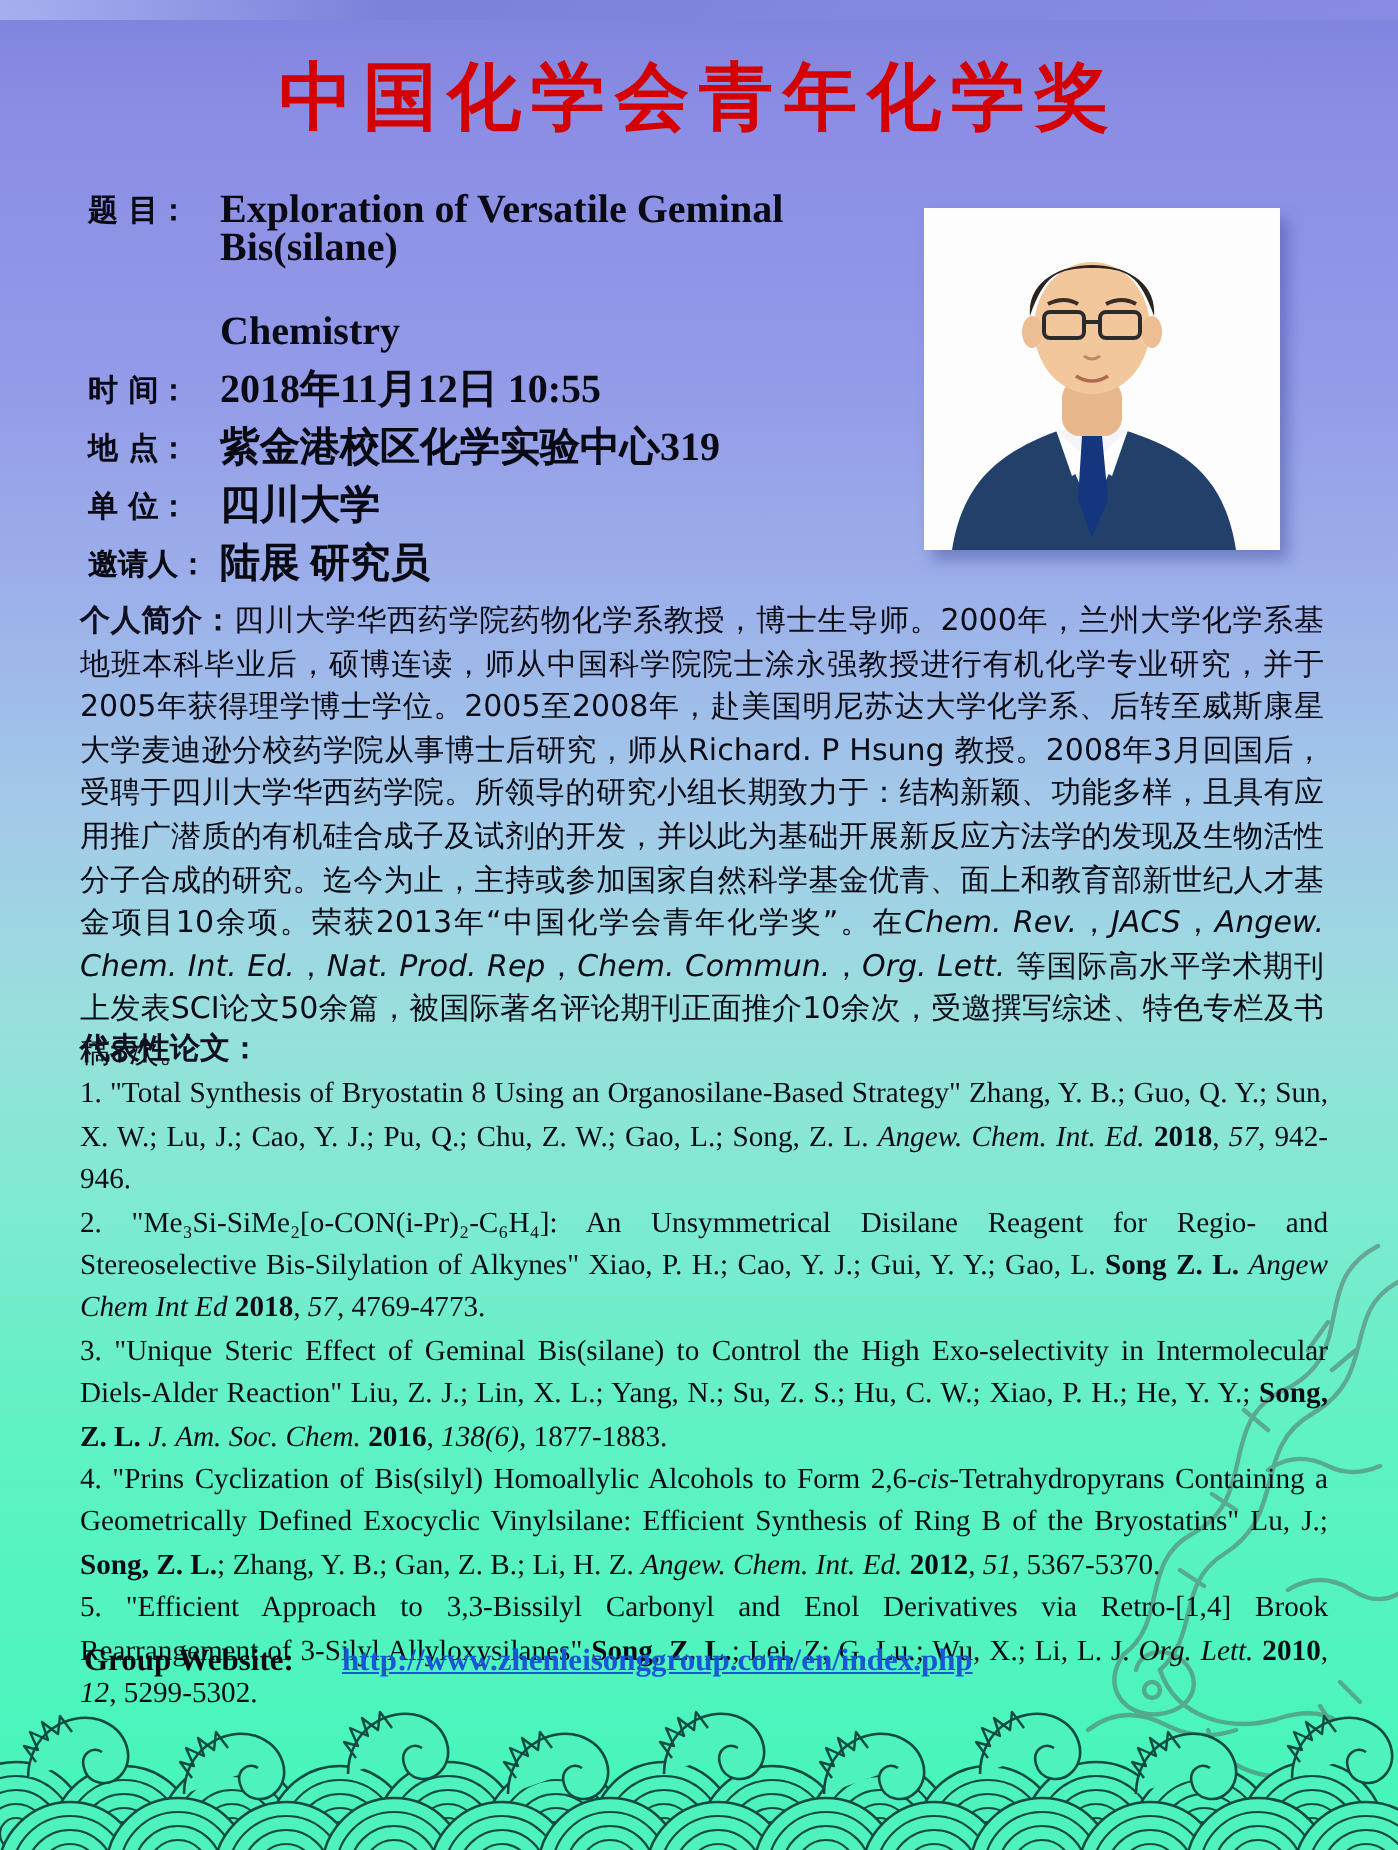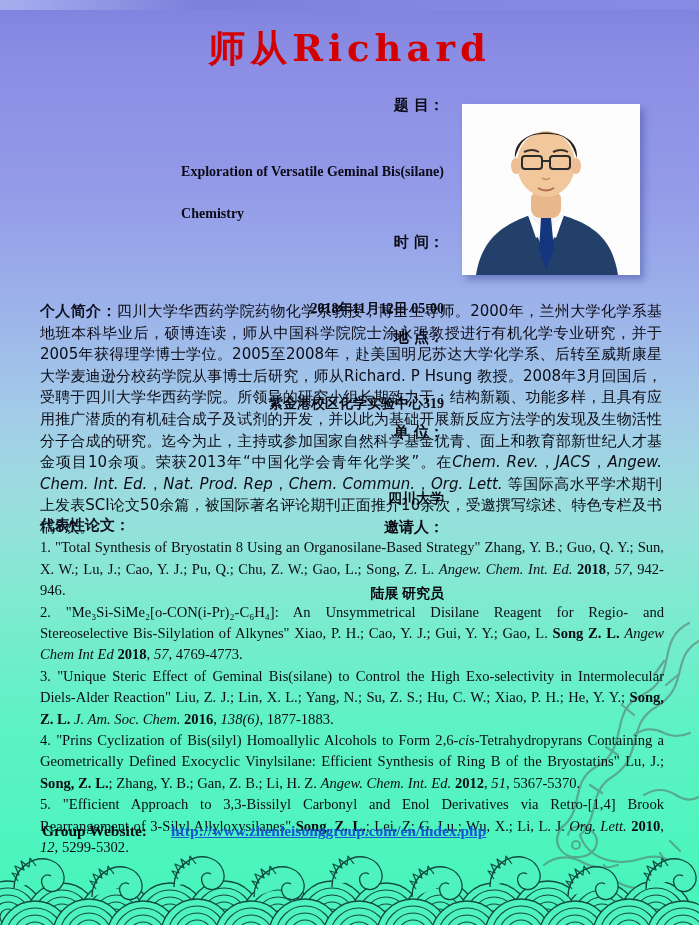--- a/index.html
+++ b/index.html
@@ -14,24 +14,24 @@
     position:absolute;top:0;left:0;width:699px;height:10px;
     background:linear-gradient(95deg,#b2baf4 0%,#7b7fd9 28%,#8588e2 62%,#8a8ce4 100%);
     opacity:.8;
   }
   .poster-title{
     position:absolute;top:24px;left:0;width:699px;text-align:center;
     font-size:37px;font-weight:bold;letter-spacing:5px;color:#d40000;
     font-family:"DejaVu Serif","Liberation Serif",serif;
   }
   .info-block{position:absolute;left:44px;top:96px;width:400px;}
-  .info-row{display:flex;align-items:flex-end;margin-bottom:10px;
-    font-size:15px;font-weight:bold;color:#0a0a14;line-height:19px;flex-direction:column;}
+  .info-row{display:flex;align-items:flex-start;margin-bottom:10px;
+    font-size:15px;font-weight:bold;color:#0a0a14;line-height:19px;}
   .info-label{flex:0 0 66px;font-family:"DejaVu Sans","Liberation Serif",serif;white-space:nowrap;}
-  .info-value{font-family:"Liberation Serif","DejaVu Sans",serif;font-size:14px;}
+  .info-value{font-family:"Liberation Serif","DejaVu Sans",serif;font-size:20px;}
   .info-value .second-line{display:block;margin-top:23px;}
   .photo-frame{
     position:absolute;left:462px;top:104px;width:178px;height:171px;
     background:#fdfdfd;box-shadow:4px 5px 7px rgba(60,70,150,.45);
   }
   .photo-frame svg{display:block;}
   .bio-block{
     position:absolute;left:40px;top:300px;width:622px;
     font-size:15px;line-height:21.6px;text-align:justify;color:#0c0c16;
     font-family:"DejaVu Sans","Liberation Serif",serif;
@@ -52,21 +52,21 @@
   .website-link{color:#1557d6;text-decoration:underline;margin-left:24px;}
   .waves{position:absolute;left:0;bottom:0;width:699px;height:100px;pointer-events:none;}
   .dragon{position:absolute;right:0;bottom:0;width:215px;height:310px;pointer-events:none;opacity:.5;}
 </style>
 </head>
 <body>
 
 <div class="page">
   <div class="top-edge"></div>
 
-  <div class="poster-title">师从Richard</div>
+  <div class="poster-title">中国化学会青年化学奖</div>
 
   <svg class="dragon" viewBox="0 0 215 310">
     <g fill="none" stroke="#55655f" stroke-width="2.2" stroke-linecap="round">
       <path d="M205 8 C 170 26 196 62 158 80 C 124 96 146 134 112 152 C 86 166 100 196 78 212"></path>
       <path d="M215 26 C 186 42 206 72 172 92 C 142 109 160 142 128 162 C 104 177 116 202 96 220"></path>
       <path d="M78 212 C 66 228 78 244 96 242 C 112 240 118 226 108 216 C 100 208 86 210 84 220"></path>
       <path d="M96 220 C 104 244 132 252 156 244 C 182 236 196 250 198 268"></path>
       <path d="M120 250 C 126 268 146 276 166 272 C 188 268 200 282 202 298"></path>
       <path d="M150 120 q14 -10 30 -2 q12 6 26 0"></path>
       <path d="M160 180 q16 -10 32 0 q12 8 23 2"></path>
@@ -78,21 +78,21 @@
     </g>
   </svg>
 
   <div class="info-block">
     <div class="info-row">
       <span class="info-label">题 目：</span>
       <span class="info-value"><span>Exploration of Versatile Geminal Bis(silane)</span><span class="second-line">Chemistry</span></span>
     </div>
     <div class="info-row">
       <span class="info-label">时 间：</span>
-      <span class="info-value">2018年11月12日 05:00</span>
+      <span class="info-value">2018年11月12日 10:55</span>
     </div>
     <div class="info-row">
       <span class="info-label">地 点：</span>
       <span class="info-value">紫金港校区化学实验中心319</span>
     </div>
     <div class="info-row">
       <span class="info-label">单 位：</span>
       <span class="info-value">四川大学</span>
     </div>
     <div class="info-row">

